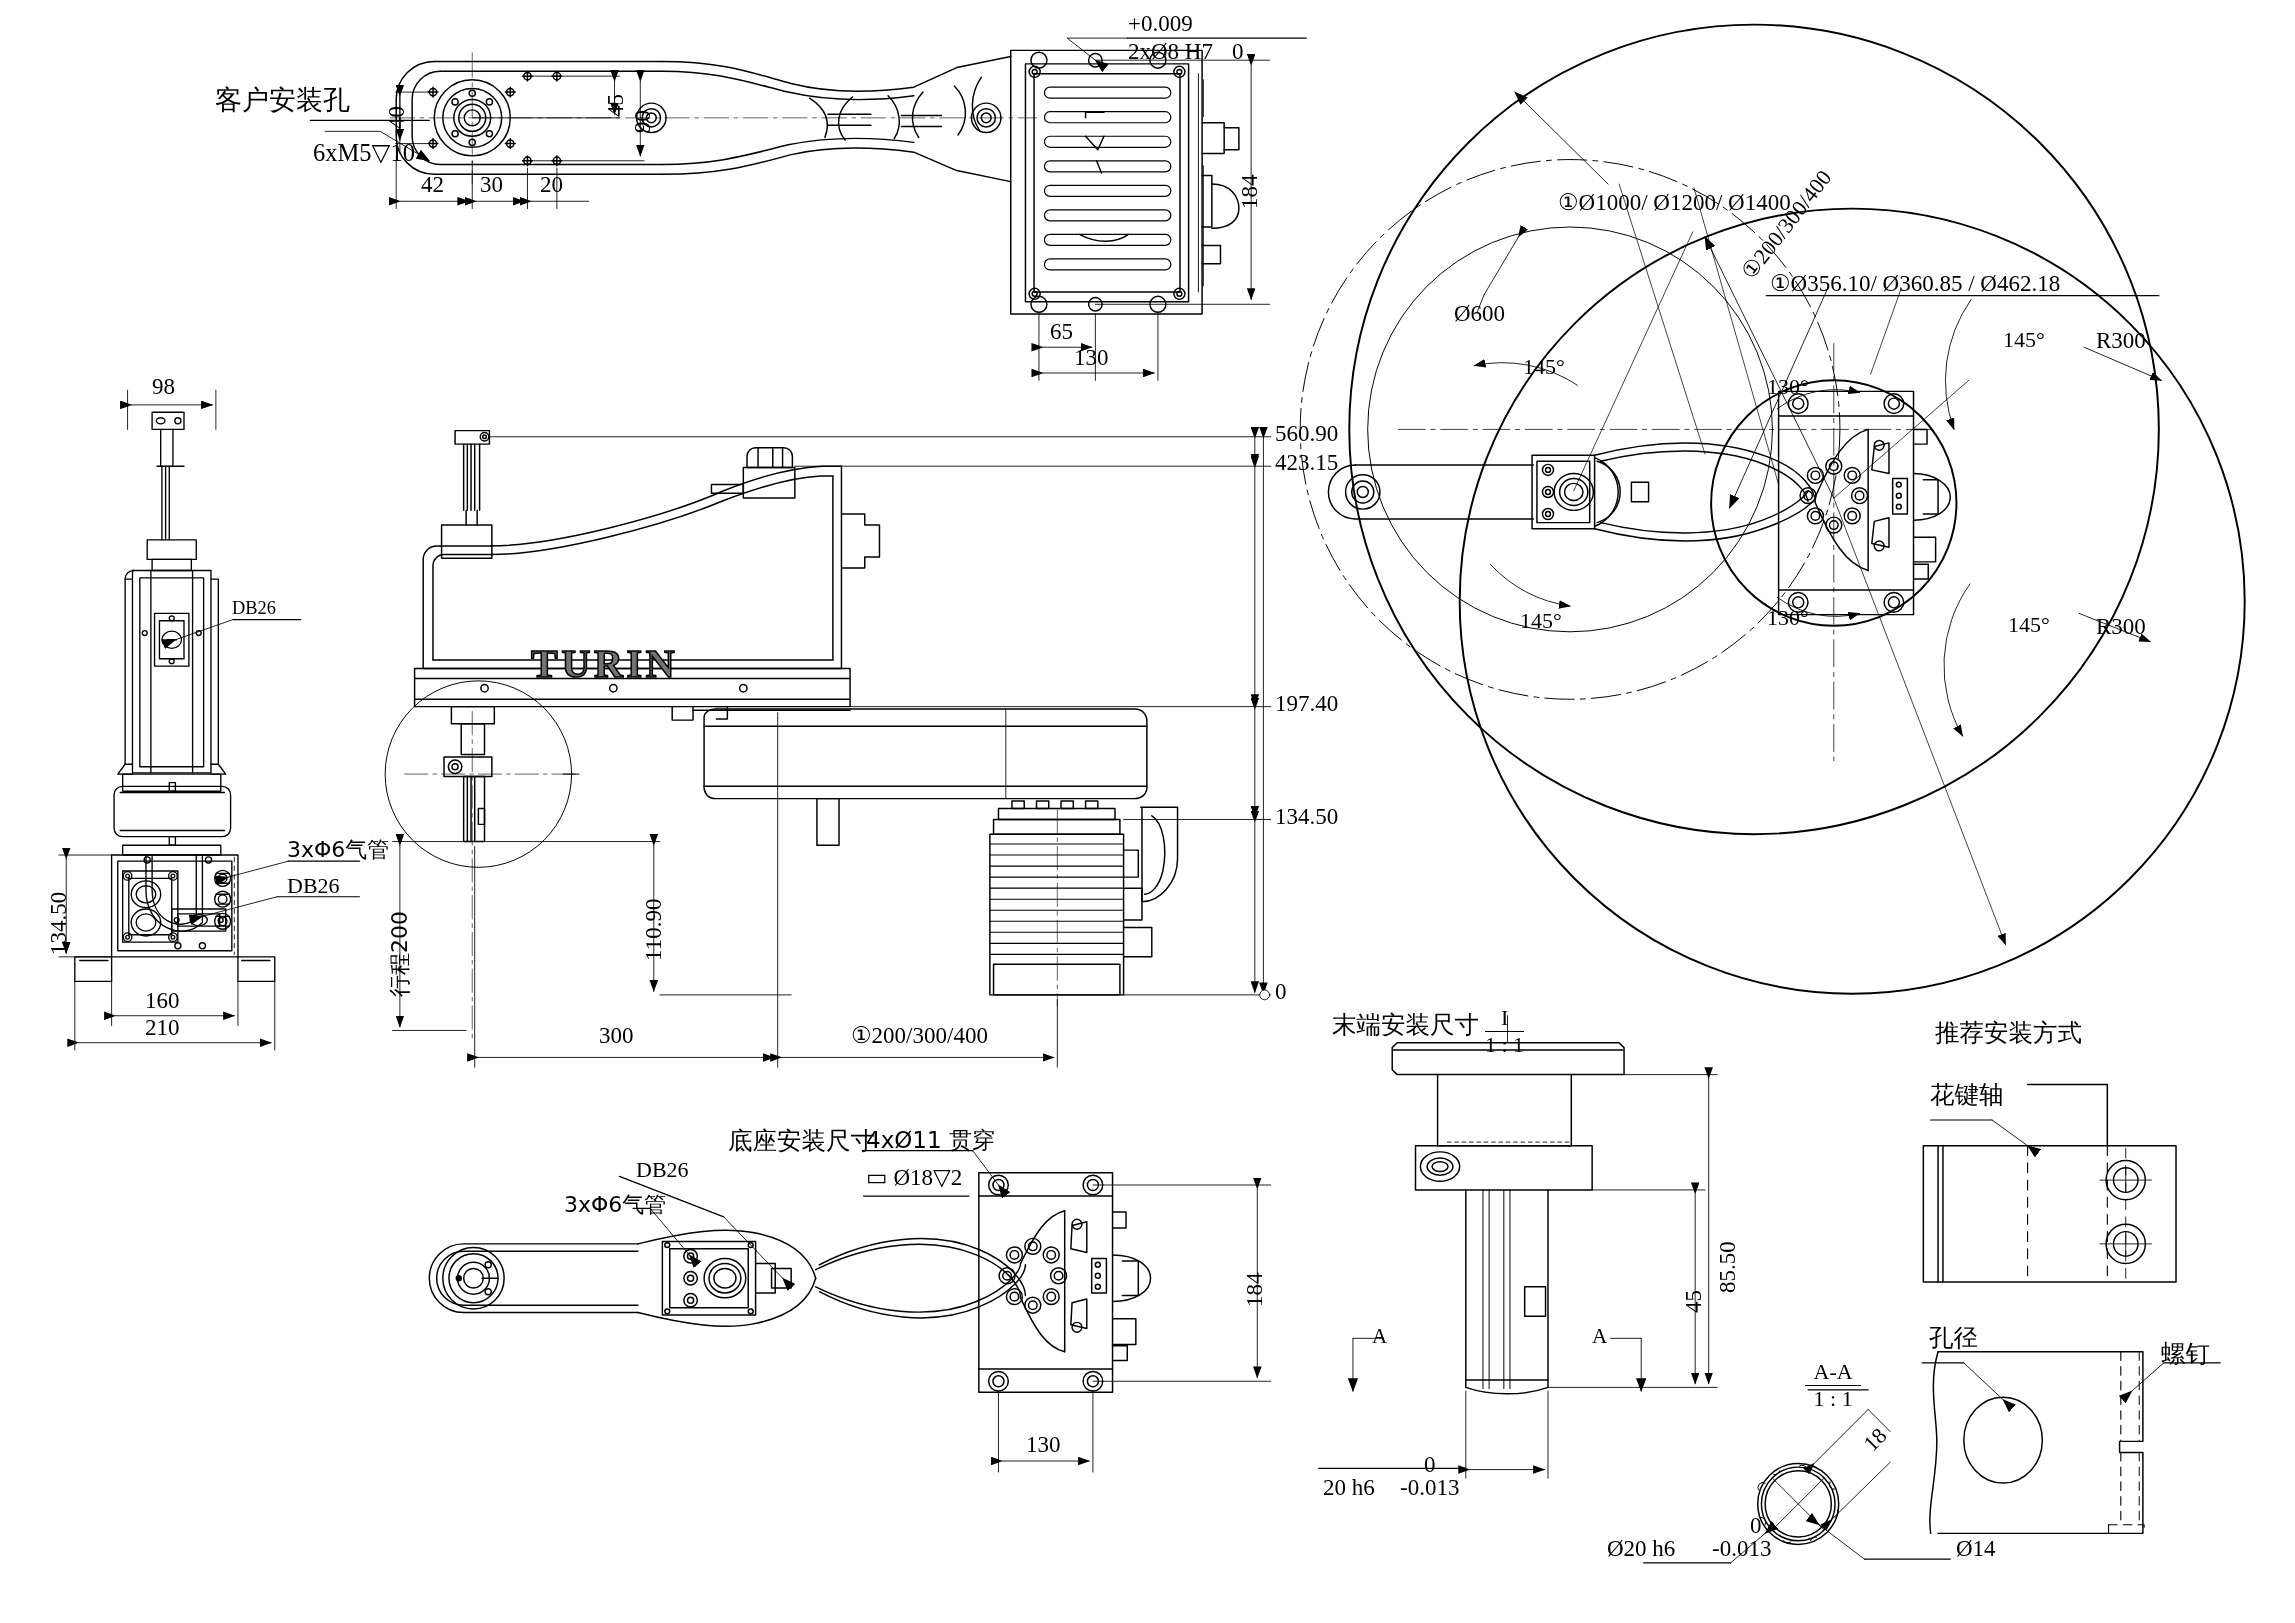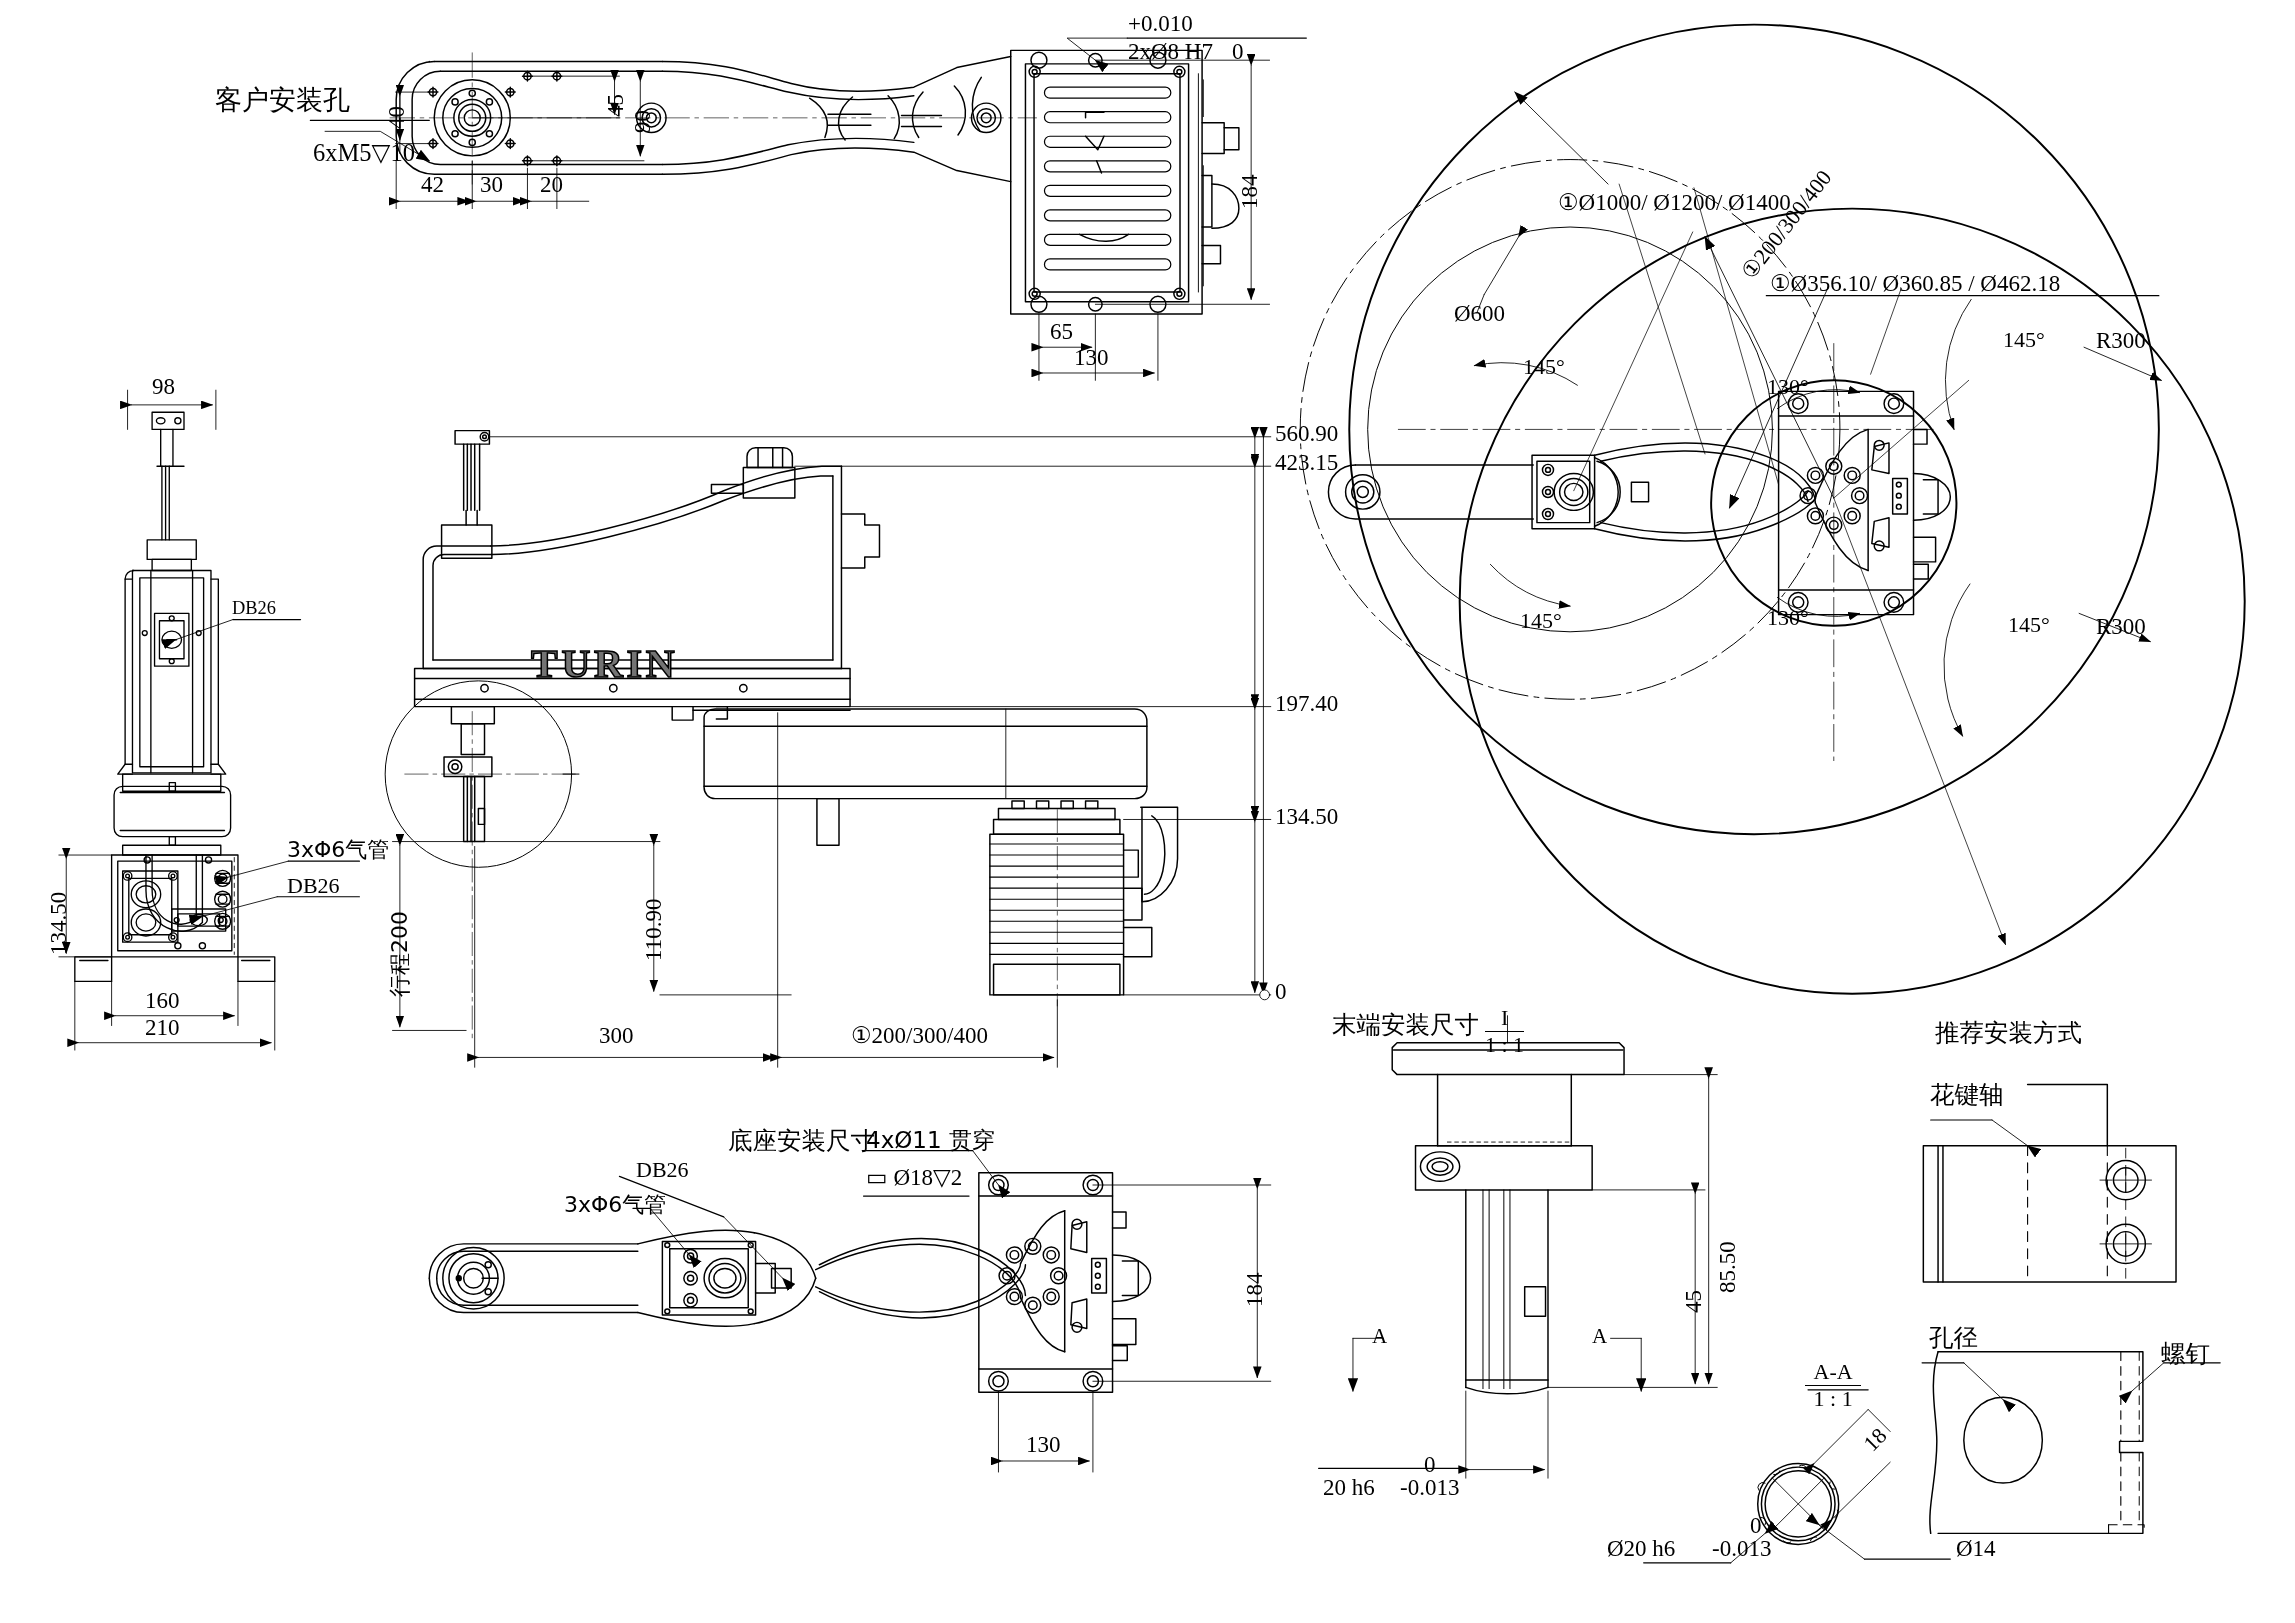--- a/index.html
+++ b/index.html
@@ -815,21 +815,21 @@
 
   <div class="lbl cjk s44" style="left:215px; top:86px;">客户安装孔</div>
   <div class="lbl s40" style="left:313px; top:140px;">6xM5▽10</div>
   <div class="lbl s38 rot90" style="left:385px; top:129px;">40</div>
   <div class="lbl s38 rot90" style="left:604px; top:117px;">45</div>
   <div class="lbl s38 rot90" style="left:631px; top:133px;">90</div>
   <div class="lbl s38" style="left:421px; top:173px;">42</div>
   <div class="lbl s38" style="left:480px; top:173px;">30</div>
   <div class="lbl s38" style="left:540px; top:173px;">20</div>
 
-  <div class="lbl s38" style="left:1128px; top:12.3px;">+0.010</div>
+  <div class="lbl s38" style="left:1128px; top:12.3px;">+0.009</div>
   <div class="lbl s38" style="left:1128px; top:40px;">2xØ8 H7</div>
   <div class="lbl s38" style="left:1232px; top:40px;">0</div>
   <div class="lbl s38 rot90" style="left:1238px; top:209px;">184</div>
   <div class="lbl s38" style="left:1050px; top:320px;">65</div>
   <div class="lbl s38" style="left:1074px; top:346px;">130</div>
 
   <div class="lbl s38" style="left:152px; top:375px;">98</div>
   <div class="lbl s30" style="left:232px; top:599px;">DB26</div>
   <div class="lbl s38 rot90" style="left:47px; top:955px;">134.50</div>
   <div class="lbl s38" style="left:145px; top:989px;">160</div>

